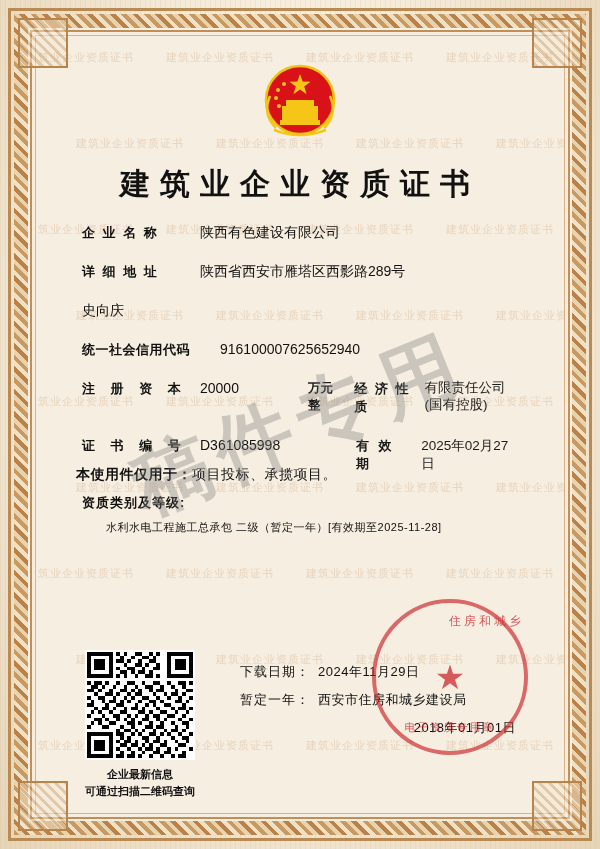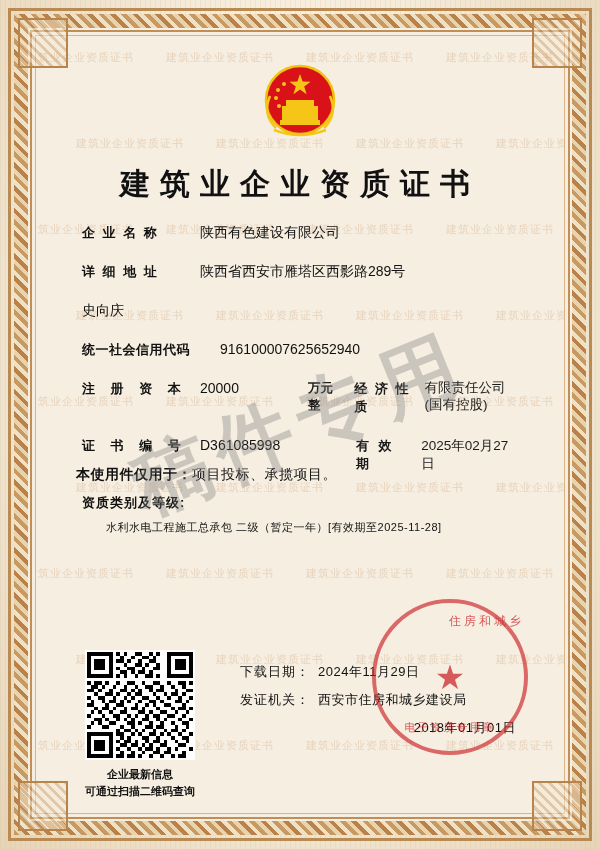--- a/index.html
+++ b/index.html
@@ -501,21 +501,21 @@
         <div>可通过扫描二维码查询</div>
       </div>
     </div>
 
     <div class="meta">
       <div class="mrow">
         <div class="mlab">下载日期：</div>
         <div class="mval">2024年11月29日</div>
       </div>
       <div class="mrow">
-        <div class="mlab">发证机关：</div>
+        <div class="mlab">暂定一年：</div>
         <div class="mval">西安市住房和城乡建设局</div>
       </div>
       <div class="mrow issuedate">
         <div>2018年01月01日</div>
       </div>
     </div>
 
     <div class="seal">
       <div class="arc">住房和城乡</div>
       <div class="star">★</div>

